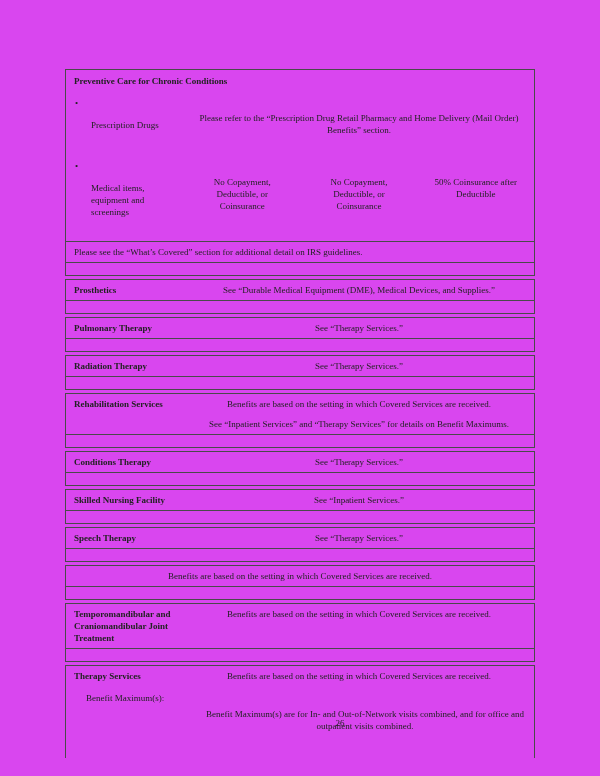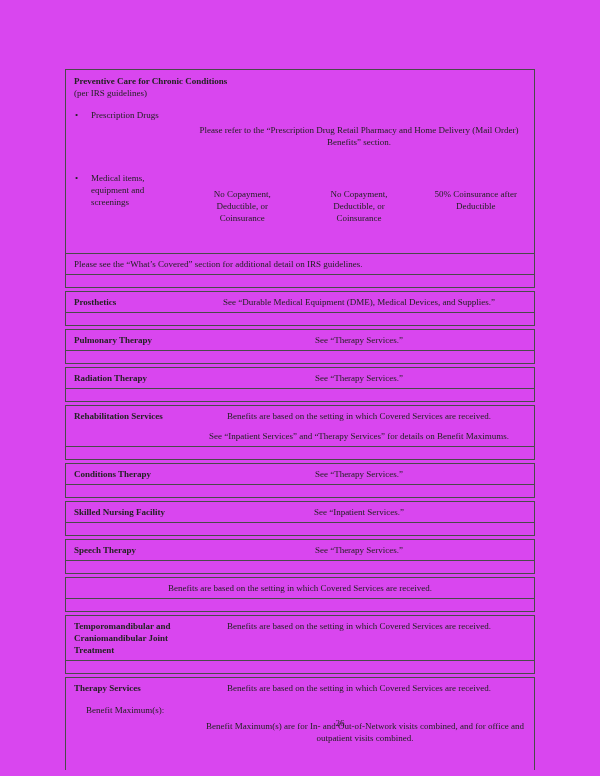--- a/index.html
+++ b/index.html
@@ -27,38 +27,37 @@
   .label.normal { font-weight:normal;margin-left:12px; }
   .benefit { flex:1; text-align:center; padding:4px 2px; }
   .mw332 { max-width:332px; margin:11px auto; }
   .mw325 { max-width:325px; margin:8px auto 0; }
   .mw345 { max-width:345px; margin:16px auto; }
   .header { padding:5px 8px 2px 8px; }
   .bullets { padding:8px 0 4px 0; }
   .bullet-row { display:flex; align-items:flex-start; margin-bottom:9px; }
   .bullet-label { width:118px; flex-shrink:0; display:flex; box-sizing:border-box; }
   .bullet-glyph { width:16px; padding-left:9px; flex-shrink:0; }
-  .bullet-text { width:72px; flex-shrink:0; }
+  .bullet-text { width:72px; flex-shrink:0;margin-top:22px; }
   .cols { flex:1; display:flex; }
   .col { flex:1; text-align:center; padding-top:0; }
   .col-inner { max-width:80px; margin:16px auto; }
   .col-inner.wide { max-width:104px; }
   .note-row { border-top:1px solid #4a4a4a; padding:4px 8px; }
   .page-num { position:absolute; top:717px; left:0; width:100%; text-align:center;padding-left:40px; }
 </style>
 </head>
 <body>
 
 <div class="page">
   <div class="doc">
 
     <div class="box">
       <div class="header">
         <div class="bold">Preventive Care for Chronic Conditions</div>
-        <div>(per IRS guidelines)</div>
       </div>
       <div class="bullets">
         <div class="bullet-row">
           <div class="bullet-label">
             <span class="bullet-glyph">•</span>
             <span class="bullet-text">Prescription Drugs</span>
           </div>
           <div class="benefit">
             <div class="mw332">Please refer to the “Prescription Drug Retail Pharmacy and Home Delivery (Mail Order) Benefits” section.</div>
           </div>

